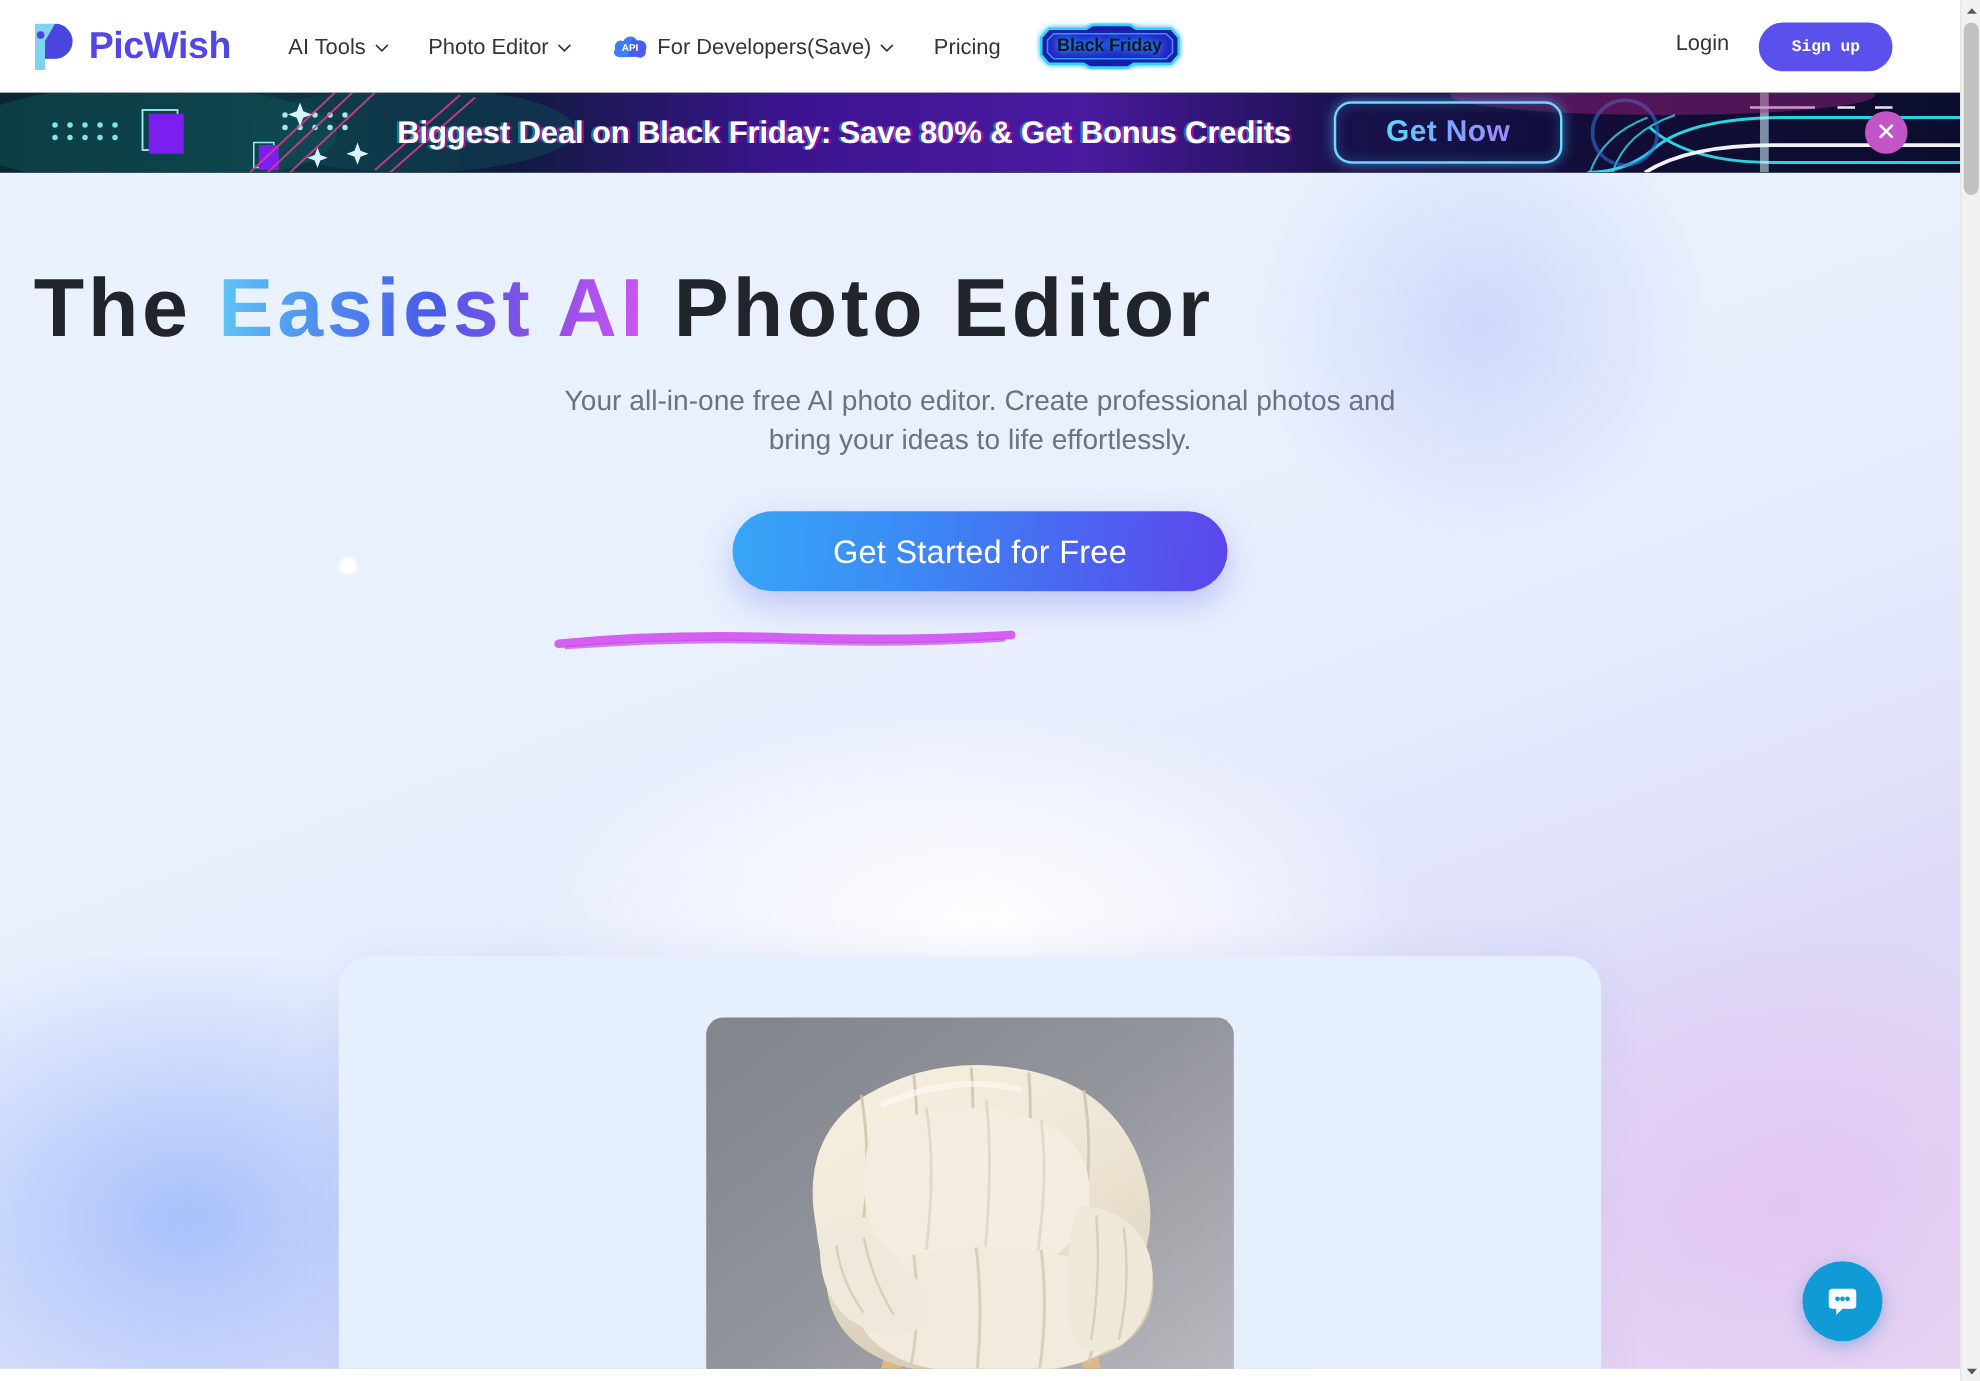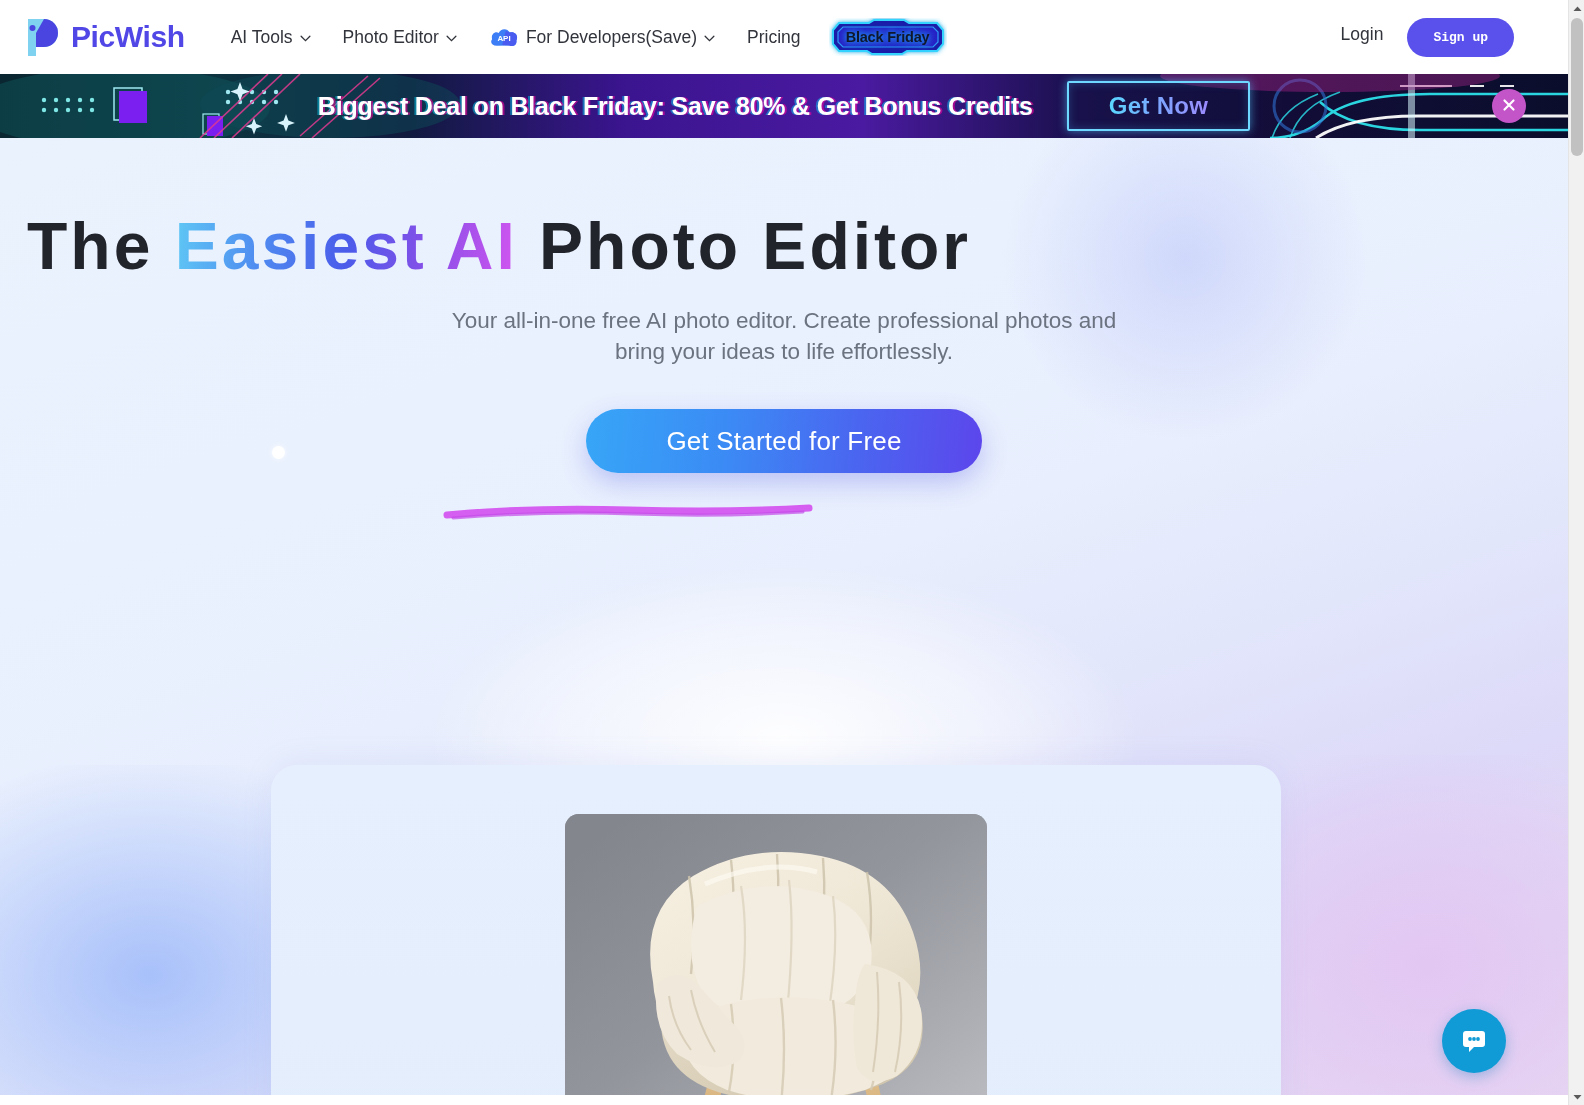--- a/index.html
+++ b/index.html
@@ -149,21 +149,21 @@
     font-size: 25px;
     font-weight: bold;
     color: #ffffff;
     letter-spacing: -0.2px;
     text-shadow: 2px 0 0 rgba(255,0,160,0.55), -2px 0 0 rgba(0,220,255,0.45);
     white-space: nowrap;
   }
   .get-now {
     position: relative;
     border: 2px solid #6fd8ff;
-    border-radius: 2px;
+    border-radius: 14px;
     padding: 9px 40px;
     background: rgba(10,20,60,0.25);
     box-shadow: 0 0 10px rgba(80,200,255,0.6), inset 0 0 10px rgba(80,200,255,0.25);
     cursor: pointer;
     font-size: 24px;
     font-weight: bold;
     letter-spacing: 0.3px;
     background-clip: padding-box;
     white-space: nowrap;
     text-align: center;

